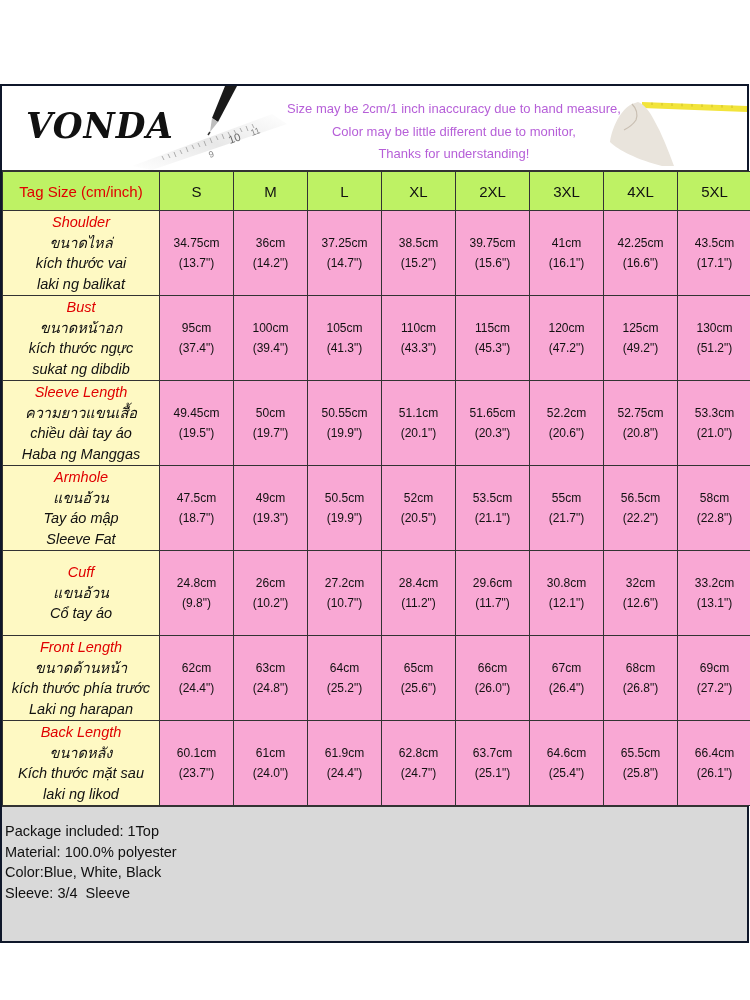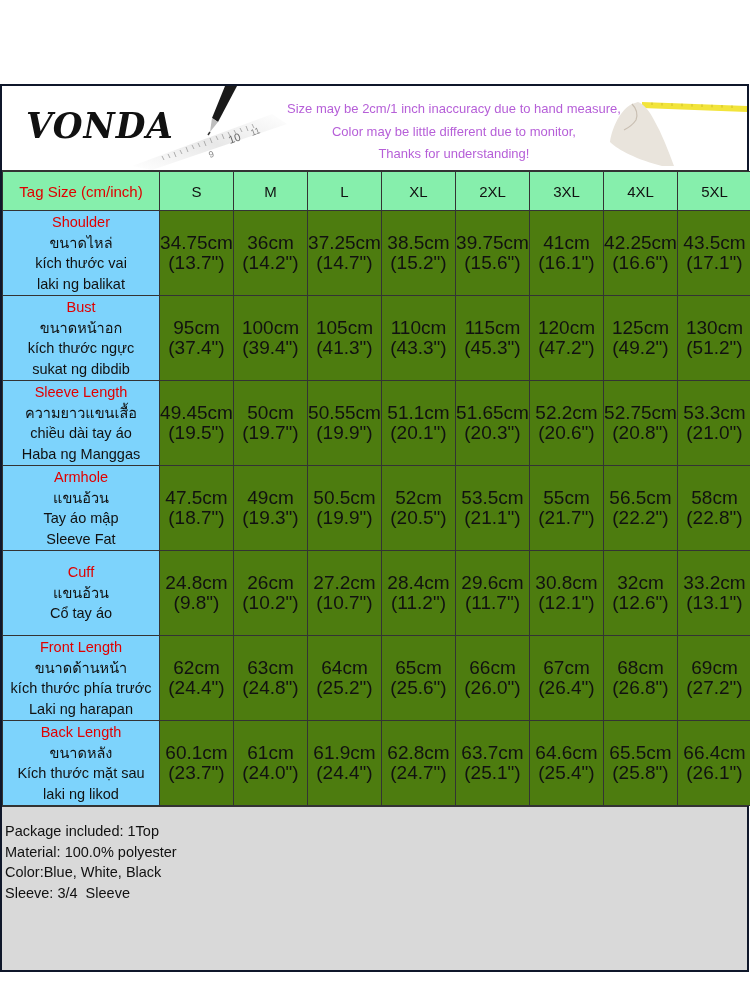--- a/index.html
+++ b/index.html
@@ -7,28 +7,28 @@
          font-family: "Liberation Sans", "DejaVu Sans", sans-serif; color: #111; }
   .sheet { position: absolute; left: 0; top: 84px; width: 749px; border: 2px solid #0f172a; box-sizing: border-box; }
   .banner { position: relative; height: 84px; background: #fff; border-bottom: 1px solid #333; overflow: hidden; }
   .logo { position: absolute; left: 20px; top: 18px; font-family: "DejaVu Serif", serif; font-size: 36px;
           font-weight: bold; font-style: italic; letter-spacing: 1px; color: #111; transform: scaleX(0.95); }
   .pencil { position: absolute; left: 120px; top: 0; width: 170px; height: 84px; }
   .notes { position: absolute; left: 285px; top: 12px; font-size: 13px; color: #b65fd8; line-height: 22.5px; text-align: center; }
   .hand { position: absolute; left: 600px; top: 4px; width: 146px; height: 78px; }
   table { border-collapse: collapse; width: 100%; table-layout: fixed; }
   td, th { border: 1px solid #333; text-align: center; vertical-align: middle; padding: 0; }
-  th { font-weight: normal; background: #86efac; height: 38px; font-size: 15px; color: #111; }
+  th { font-weight: normal; background: #bef264; height: 38px; font-size: 15px; color: #111; }
   th.label-head { color: #e00000; }
-  td.rowhead { background: #7dd3fc; height: 84px; font-size: 14.5px; line-height: 20.5px; }
+  td.rowhead { background: #fef9c3; height: 84px; font-size: 14.5px; line-height: 20.5px; font-style: italic; }
   td.rowhead .en { color: #e00000; display: block; }
   td.rowhead .alt { display: block; color: #111; text-align: center; }
-  td.cell { background: #4d7c0f; font-size: 19px; line-height: 20.5px; }
+  td.cell { background: #f9a8d4; font-size: 12px; line-height: 20.5px; }
   td.cell span { display: block; }
-  .footer { background: #d9d9d9; height: 164px; border-top: 1px solid #333; box-sizing: border-box;
+  .footer { background: #d9d9d9; height: 135px; border-top: 1px solid #333; box-sizing: border-box;
             padding: 14px 0 0 3px; font-size: 14.5px; line-height: 20.5px; }
   .footer div { white-space: pre; }
 </style>
 </head>
 <body>
 
 <div class="sheet">
   <div class="banner">
     <div class="logo">VONDA</div>
 

